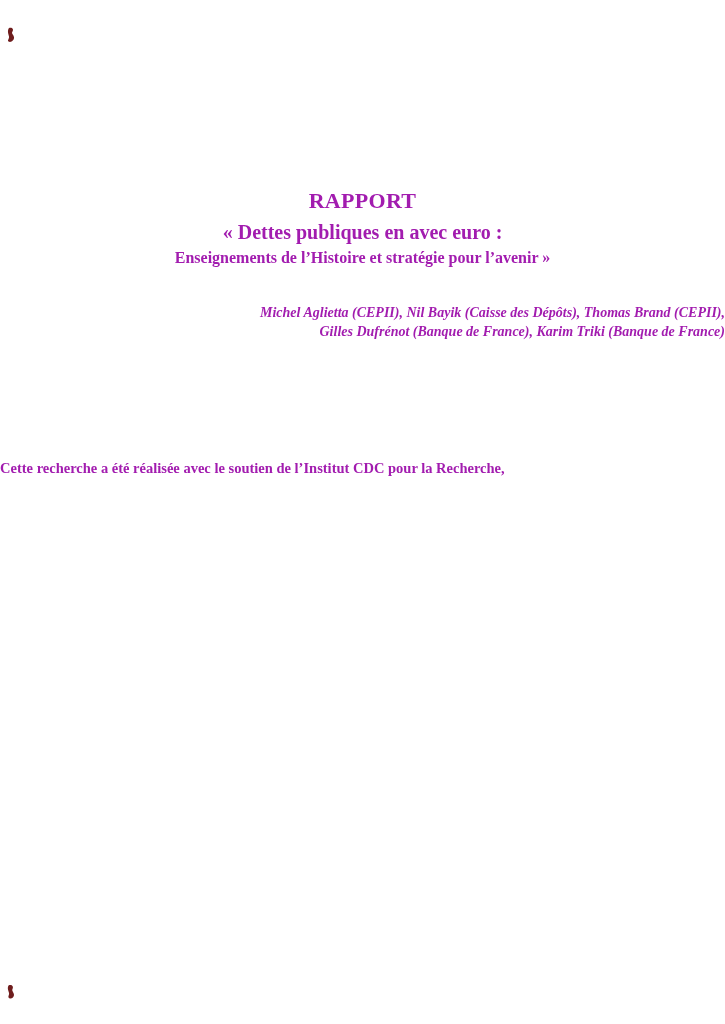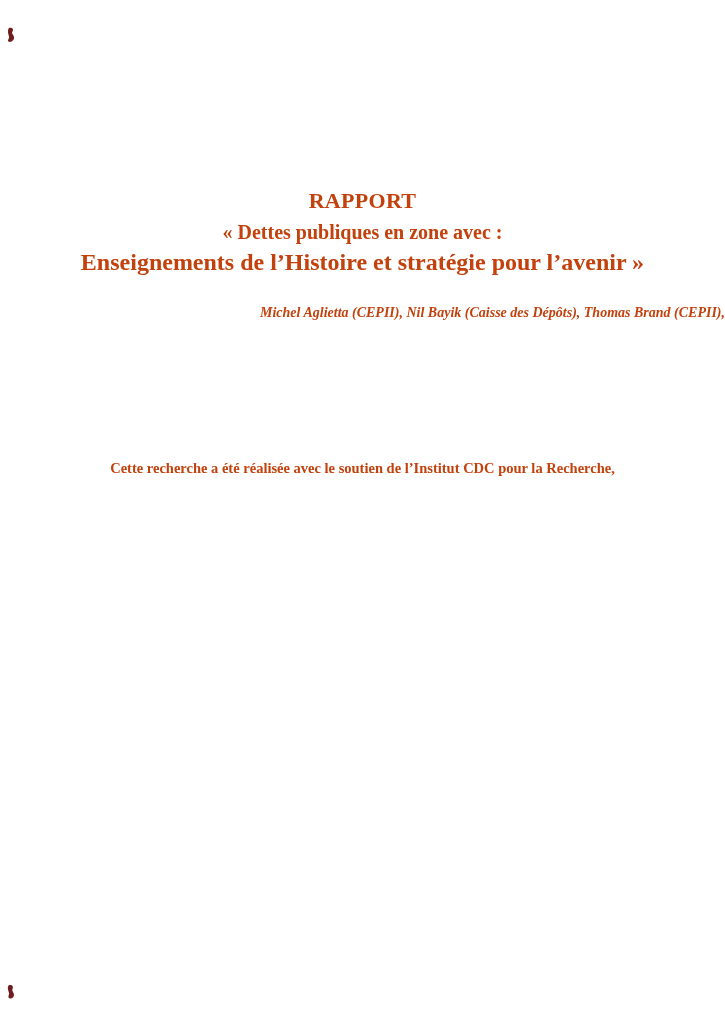--- a/index.html
+++ b/index.html
@@ -7,21 +7,21 @@
     padding: 0;
     background: #ffffff;
   }
   .page {
     position: relative;
     width: 725px;
     height: 1024px;
     margin: 0 auto;
     background: #ffffff;
     font-family: "Liberation Serif", "DejaVu Serif", serif;
-    color: #c2410c;
+    color: #a21caf;
     overflow: hidden;
   }
   .centered-line {
     position: absolute;
     left: 0;
     width: 100%;
     text-align: center;
     white-space: nowrap;
   }
   .doc-title {
@@ -30,40 +30,40 @@
     font-weight: bold;
     letter-spacing: 0.3px;
   }
   .doc-subtitle-1 {
     top: 221px;
     font-size: 20px;
     font-weight: bold;
   }
   .doc-subtitle-2 {
     top: 249px;
-    font-size: 24px;
+    font-size: 16px;
     font-weight: bold;
   }
   .authors-block {
     position: absolute;
     top: 304px;
     left: 0;
     width: 100%;
     text-align: right;
     font-size: 14px;
     font-weight: bold;
     font-style: italic;
     line-height: 18.6px;
   }
   .funding-block {
     position: absolute;
     top: 458px;
     left: 0;
     width: 100%;
-    text-align: center;
+    text-align: left;
     font-size: 14.5px;
     font-weight: bold;
     line-height: 20px;
   }
   .ink-speck {
     position: absolute;
     width: 10px;
     height: 16px;
   }
   .ink-speck svg {
@@ -80,26 +80,27 @@
     top: 984px;
   }
 </style>
 </head>
 <body>
 
 <div class="page">
 
   <div class="centered-line doc-title">RAPPORT</div>
 
-  <div class="centered-line doc-subtitle-1">« Dettes publiques en zone avec :</div>
+  <div class="centered-line doc-subtitle-1">« Dettes publiques en avec euro :</div>
 
   <div class="centered-line doc-subtitle-2">Enseignements de l’Histoire et stratégie pour l’avenir »</div>
 
   <div class="authors-block">
     <div>Michel Aglietta (CEPII), Nil Bayik (Caisse des Dépôts), Thomas Brand (CEPII),</div>
+    <div>Gilles Dufrénot (Banque de France), Karim Triki (Banque de France)</div>
   </div>
 
   <div class="funding-block">
     <div>Cette recherche a été réalisée avec le soutien de l’Institut CDC pour la Recherche,</div>
   </div>
 
   <div class="ink-speck ink-speck-top">
     <svg viewBox="0 0 10 16" xmlns="http://www.w3.org/2000/svg" aria-hidden="true">
       <path d="M3 1 C6 0 8 2 6.5 4.5 C5 6.5 7.5 7.5 8 10 C8.5 13 5 16 2.5 14.5 C1 13.5 3.5 11.5 3 9.5 C2.5 7 1 4 3 1 Z" fill="#6f1d1d"></path>
     </svg>

